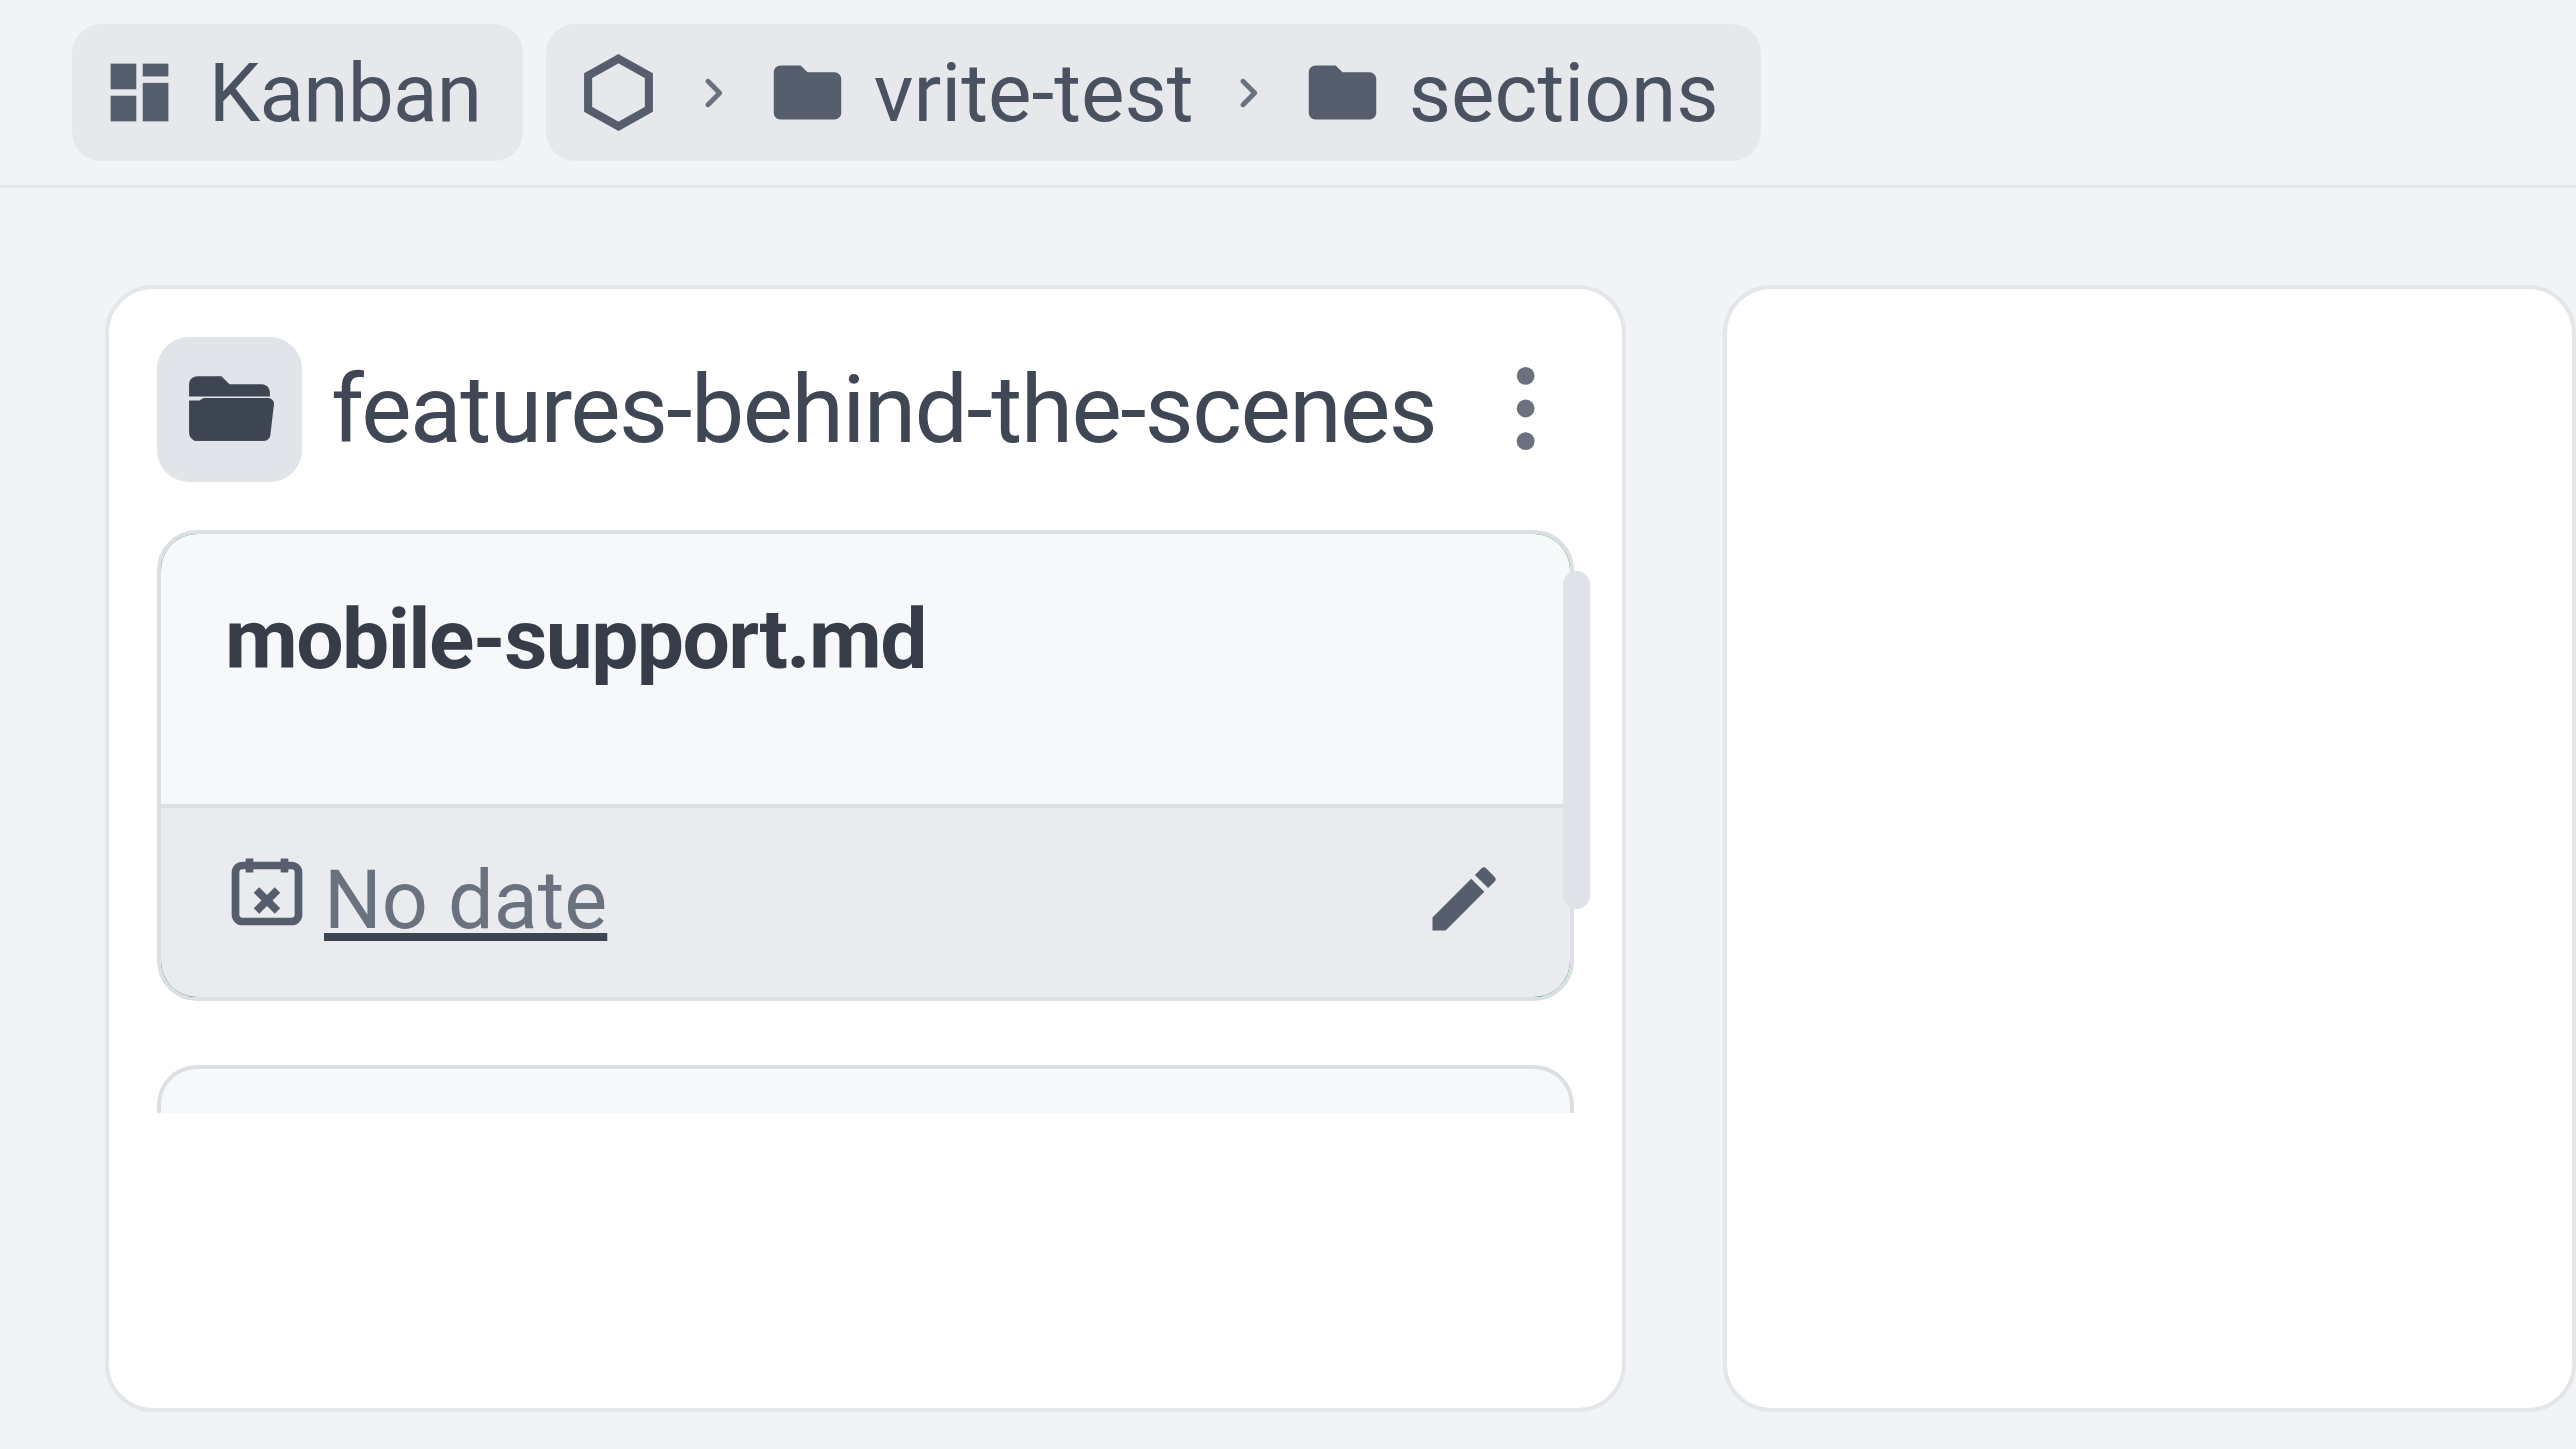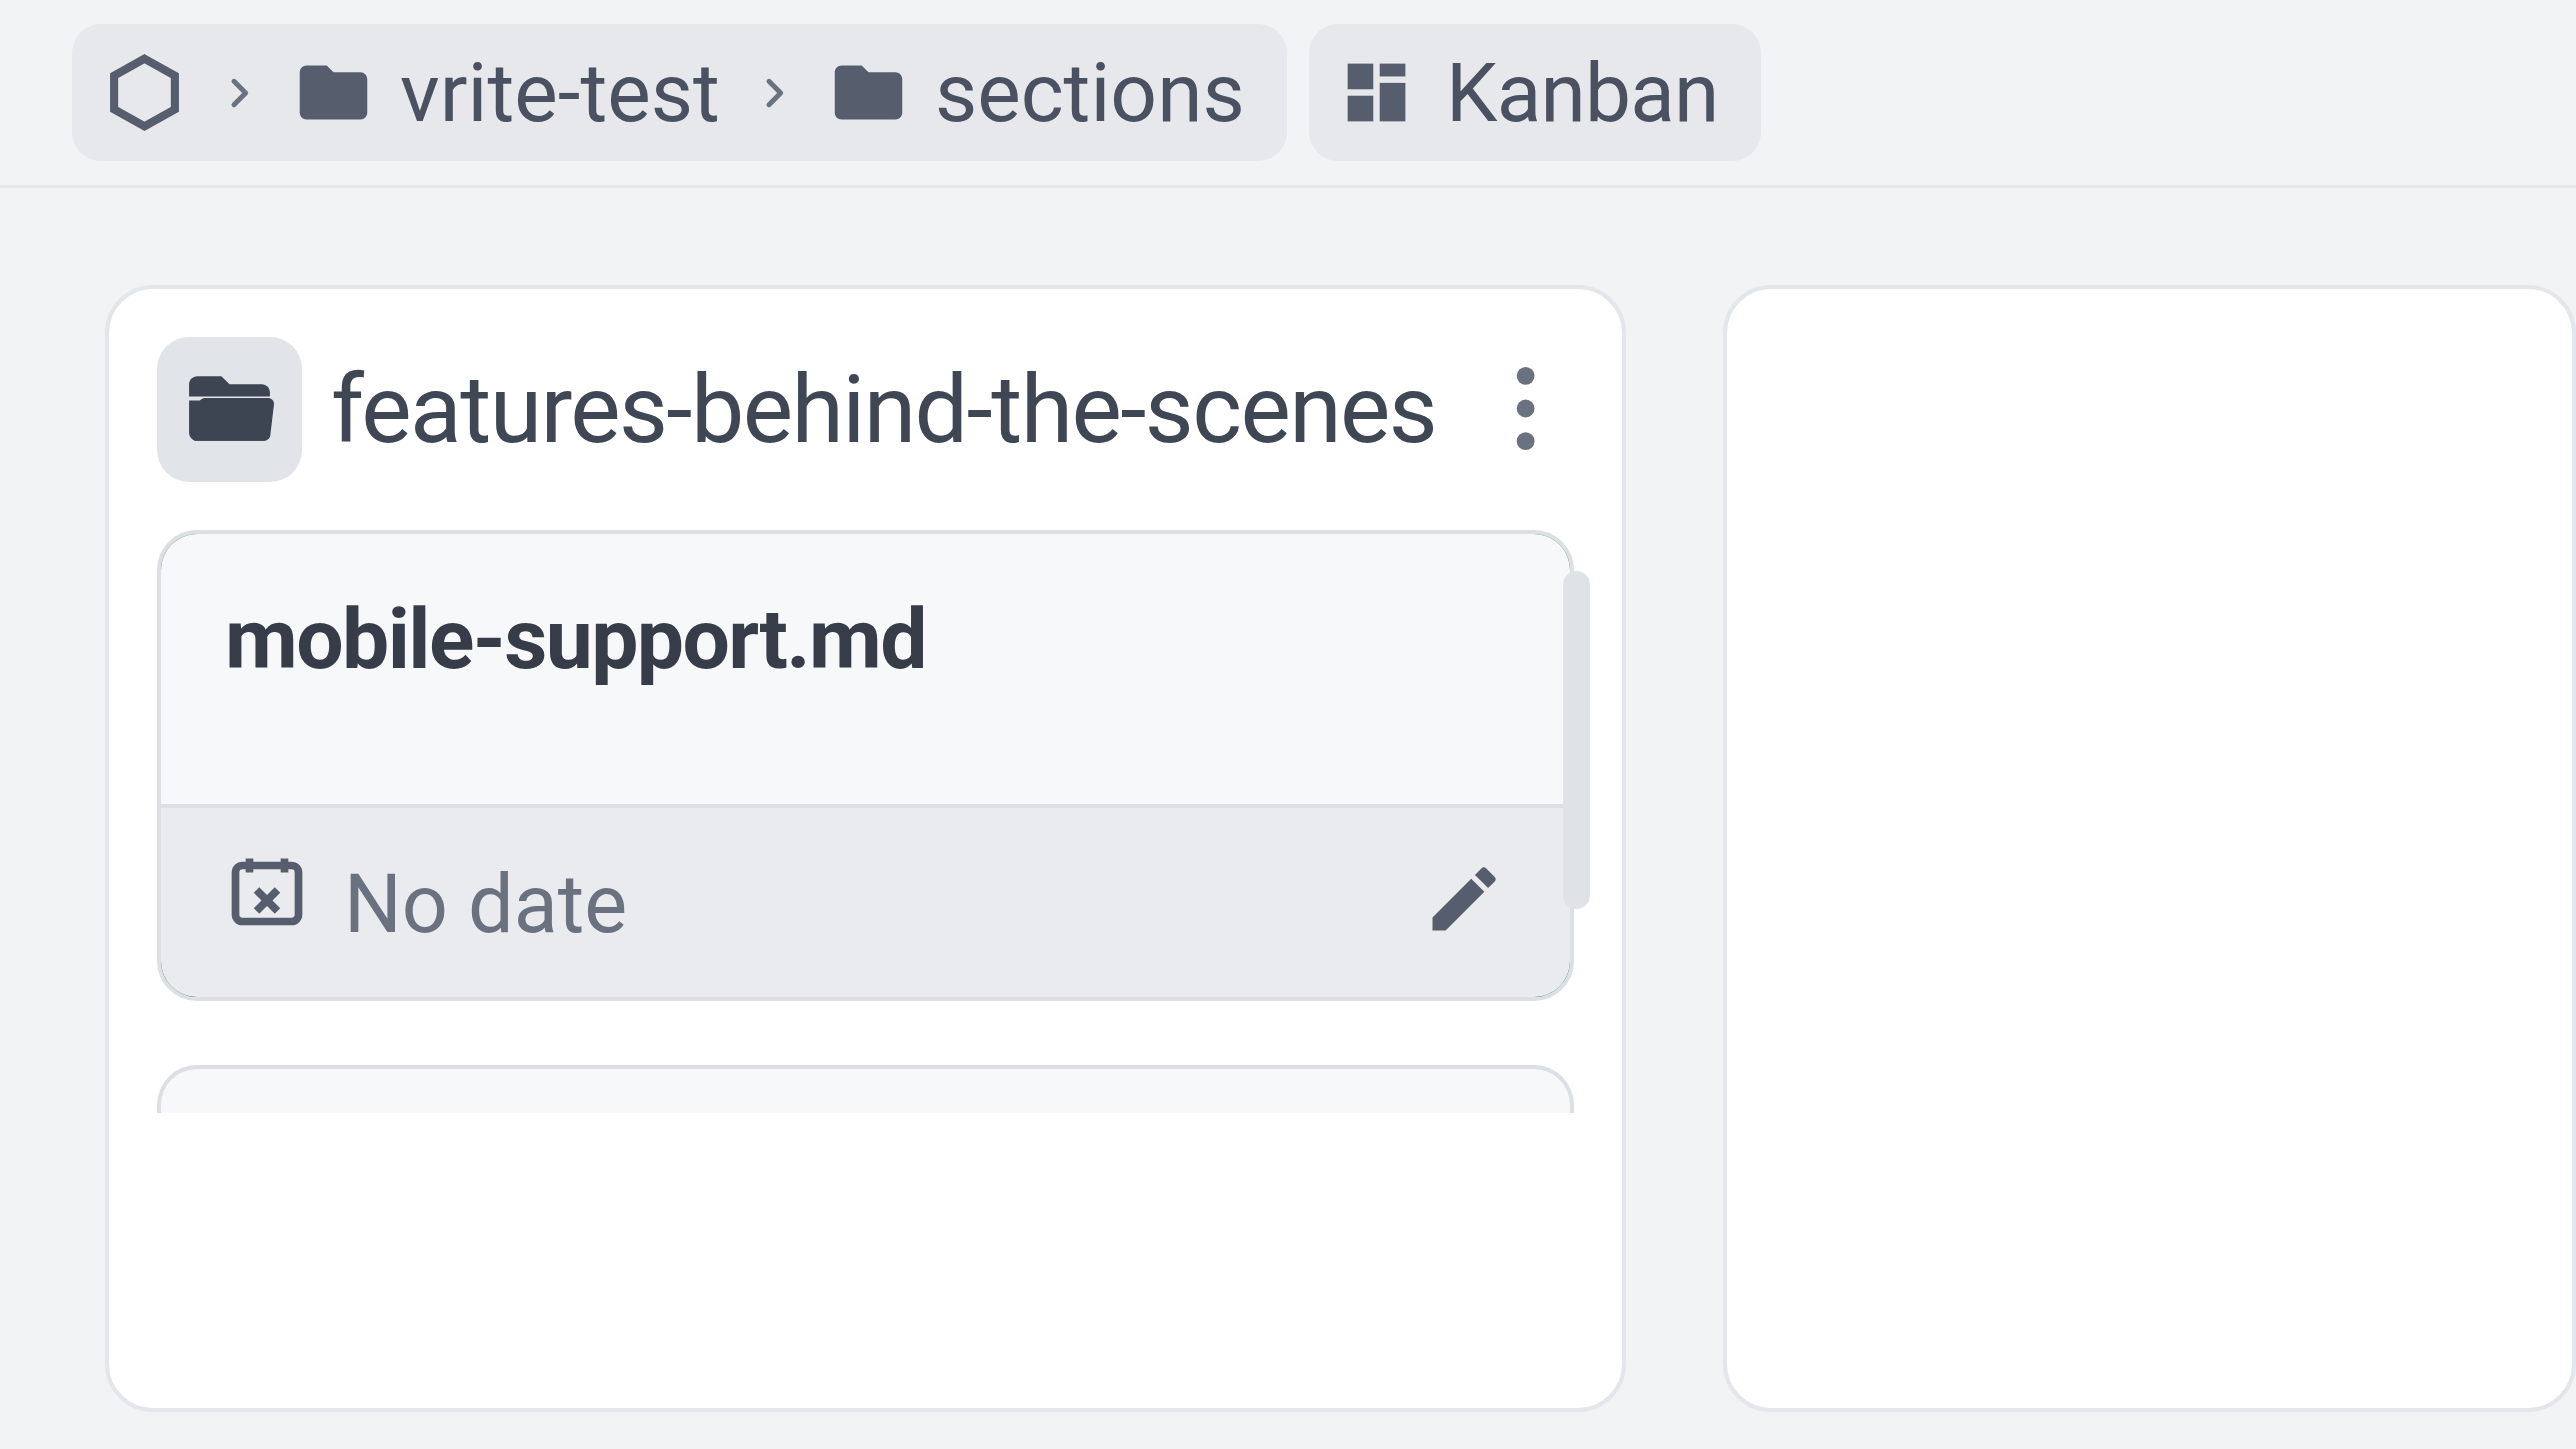--- a/index.html
+++ b/index.html
@@ -154,22 +154,23 @@
   }
   .card-foot {
     background: #e9ebef;
     padding: 40px 64px 45px 64px;
     display: flex;
     align-items: center;
     justify-content: space-between;
   }
   .date-group {
     display: flex;
-    align-items: flex-end;
-    gap: 35px;
+    align-items: center;
+    gap: 15px;
+    text-decoration: underline;
   }
   .date-group span {
     font-size: 81px;
     color: #6a7280;
   }
   .date-group svg { width: 84px; height: 84px; }
   .edit-btn svg { width: 84px; height: 84px; }
 
   
   .card-peek {
@@ -179,70 +180,70 @@
     border: 4px solid #dcdfe4;
     border-bottom: none;
     border-radius: 40px 40px 0 0;
     background: #f7f8fa;
   }
 </style>
 </head>
 <body>
 
 <div class="toolbar">
-
-  <div class="pill breadcrumb">
-
-    <div class="seg">
-      <span class="crumb-icon">
-        <svg width="81" height="81" viewBox="0 0 24 24" fill="none" stroke="#565e6d" stroke-width="2.4">
-          <polygon points="12,2 21,7 21,17 12,22 3,17 3,7"></polygon>
-        </svg>
-      </span>
-    </div>
-    <div class="chev">
-      <svg viewBox="0 0 24 24" fill="none" stroke="#6a7280" stroke-width="3" stroke-linecap="round" stroke-linejoin="round">
-          <polyline points="9 5 16 12 9 19"></polyline>
-        </svg>
-    </div>
-
-    <div class="seg label-seg">
-      <span class="crumb-icon">
-        <svg width="81" height="81" viewBox="0 0 24 24" fill="#565e6d">
-          <path d="M10 4H4c-1.1 0-2 .9-2 2v12c0 1.1.9 2 2 2h16c1.1 0 2-.9 2-2V8c0-1.1-.9-2-2-2h-8l-2-2z"></path>
-        </svg>
-      </span>
-      <span>vrite-test</span>
-    </div>
-    <div class="chev">
-      <svg viewBox="0 0 24 24" fill="none" stroke="#6a7280" stroke-width="3" stroke-linecap="round" stroke-linejoin="round">
-          <polyline points="9 5 16 12 9 19"></polyline>
-        </svg>
-    </div>
-
-    <div class="seg label-seg">
-      <span class="crumb-icon">
-        <svg width="81" height="81" viewBox="0 0 24 24" fill="#565e6d">
-          <path d="M10 4H4c-1.1 0-2 .9-2 2v12c0 1.1.9 2 2 2h16c1.1 0 2-.9 2-2V8c0-1.1-.9-2-2-2h-8l-2-2z"></path>
-        </svg>
-      </span>
-      <span>sections</span>
-    </div>
-  </div>
 
   <div class="pill pill-view">
     <span class="icon-wrap">
       <svg width="77" height="77" viewBox="0 0 24 24" fill="#565e6d">
         <rect x="3" y="3" width="8" height="8"></rect>
         <rect x="13" y="3" width="8" height="4"></rect>
         <rect x="13" y="9" width="8" height="12"></rect>
         <rect x="3" y="13" width="8" height="8"></rect>
       </svg>
     </span>
     <span class="label">Kanban</span>
+  </div>
+
+  <div class="pill breadcrumb">
+
+    <div class="seg">
+      <span class="crumb-icon">
+        <svg width="81" height="81" viewBox="0 0 24 24" fill="none" stroke="#565e6d" stroke-width="2.4">
+          <polygon points="12,2 21,7 21,17 12,22 3,17 3,7"></polygon>
+        </svg>
+      </span>
+    </div>
+    <div class="chev">
+      <svg viewBox="0 0 24 24" fill="none" stroke="#6a7280" stroke-width="3" stroke-linecap="round" stroke-linejoin="round">
+          <polyline points="9 5 16 12 9 19"></polyline>
+        </svg>
+    </div>
+
+    <div class="seg label-seg">
+      <span class="crumb-icon">
+        <svg width="81" height="81" viewBox="0 0 24 24" fill="#565e6d">
+          <path d="M10 4H4c-1.1 0-2 .9-2 2v12c0 1.1.9 2 2 2h16c1.1 0 2-.9 2-2V8c0-1.1-.9-2-2-2h-8l-2-2z"></path>
+        </svg>
+      </span>
+      <span>vrite-test</span>
+    </div>
+    <div class="chev">
+      <svg viewBox="0 0 24 24" fill="none" stroke="#6a7280" stroke-width="3" stroke-linecap="round" stroke-linejoin="round">
+          <polyline points="9 5 16 12 9 19"></polyline>
+        </svg>
+    </div>
+
+    <div class="seg label-seg">
+      <span class="crumb-icon">
+        <svg width="81" height="81" viewBox="0 0 24 24" fill="#565e6d">
+          <path d="M10 4H4c-1.1 0-2 .9-2 2v12c0 1.1.9 2 2 2h16c1.1 0 2-.9 2-2V8c0-1.1-.9-2-2-2h-8l-2-2z"></path>
+        </svg>
+      </span>
+      <span>sections</span>
+    </div>
   </div>
 
 </div>
 
 <div class="board">
 
   <div class="column">
 
     <div class="col-header">
       <div class="folder-btn">

